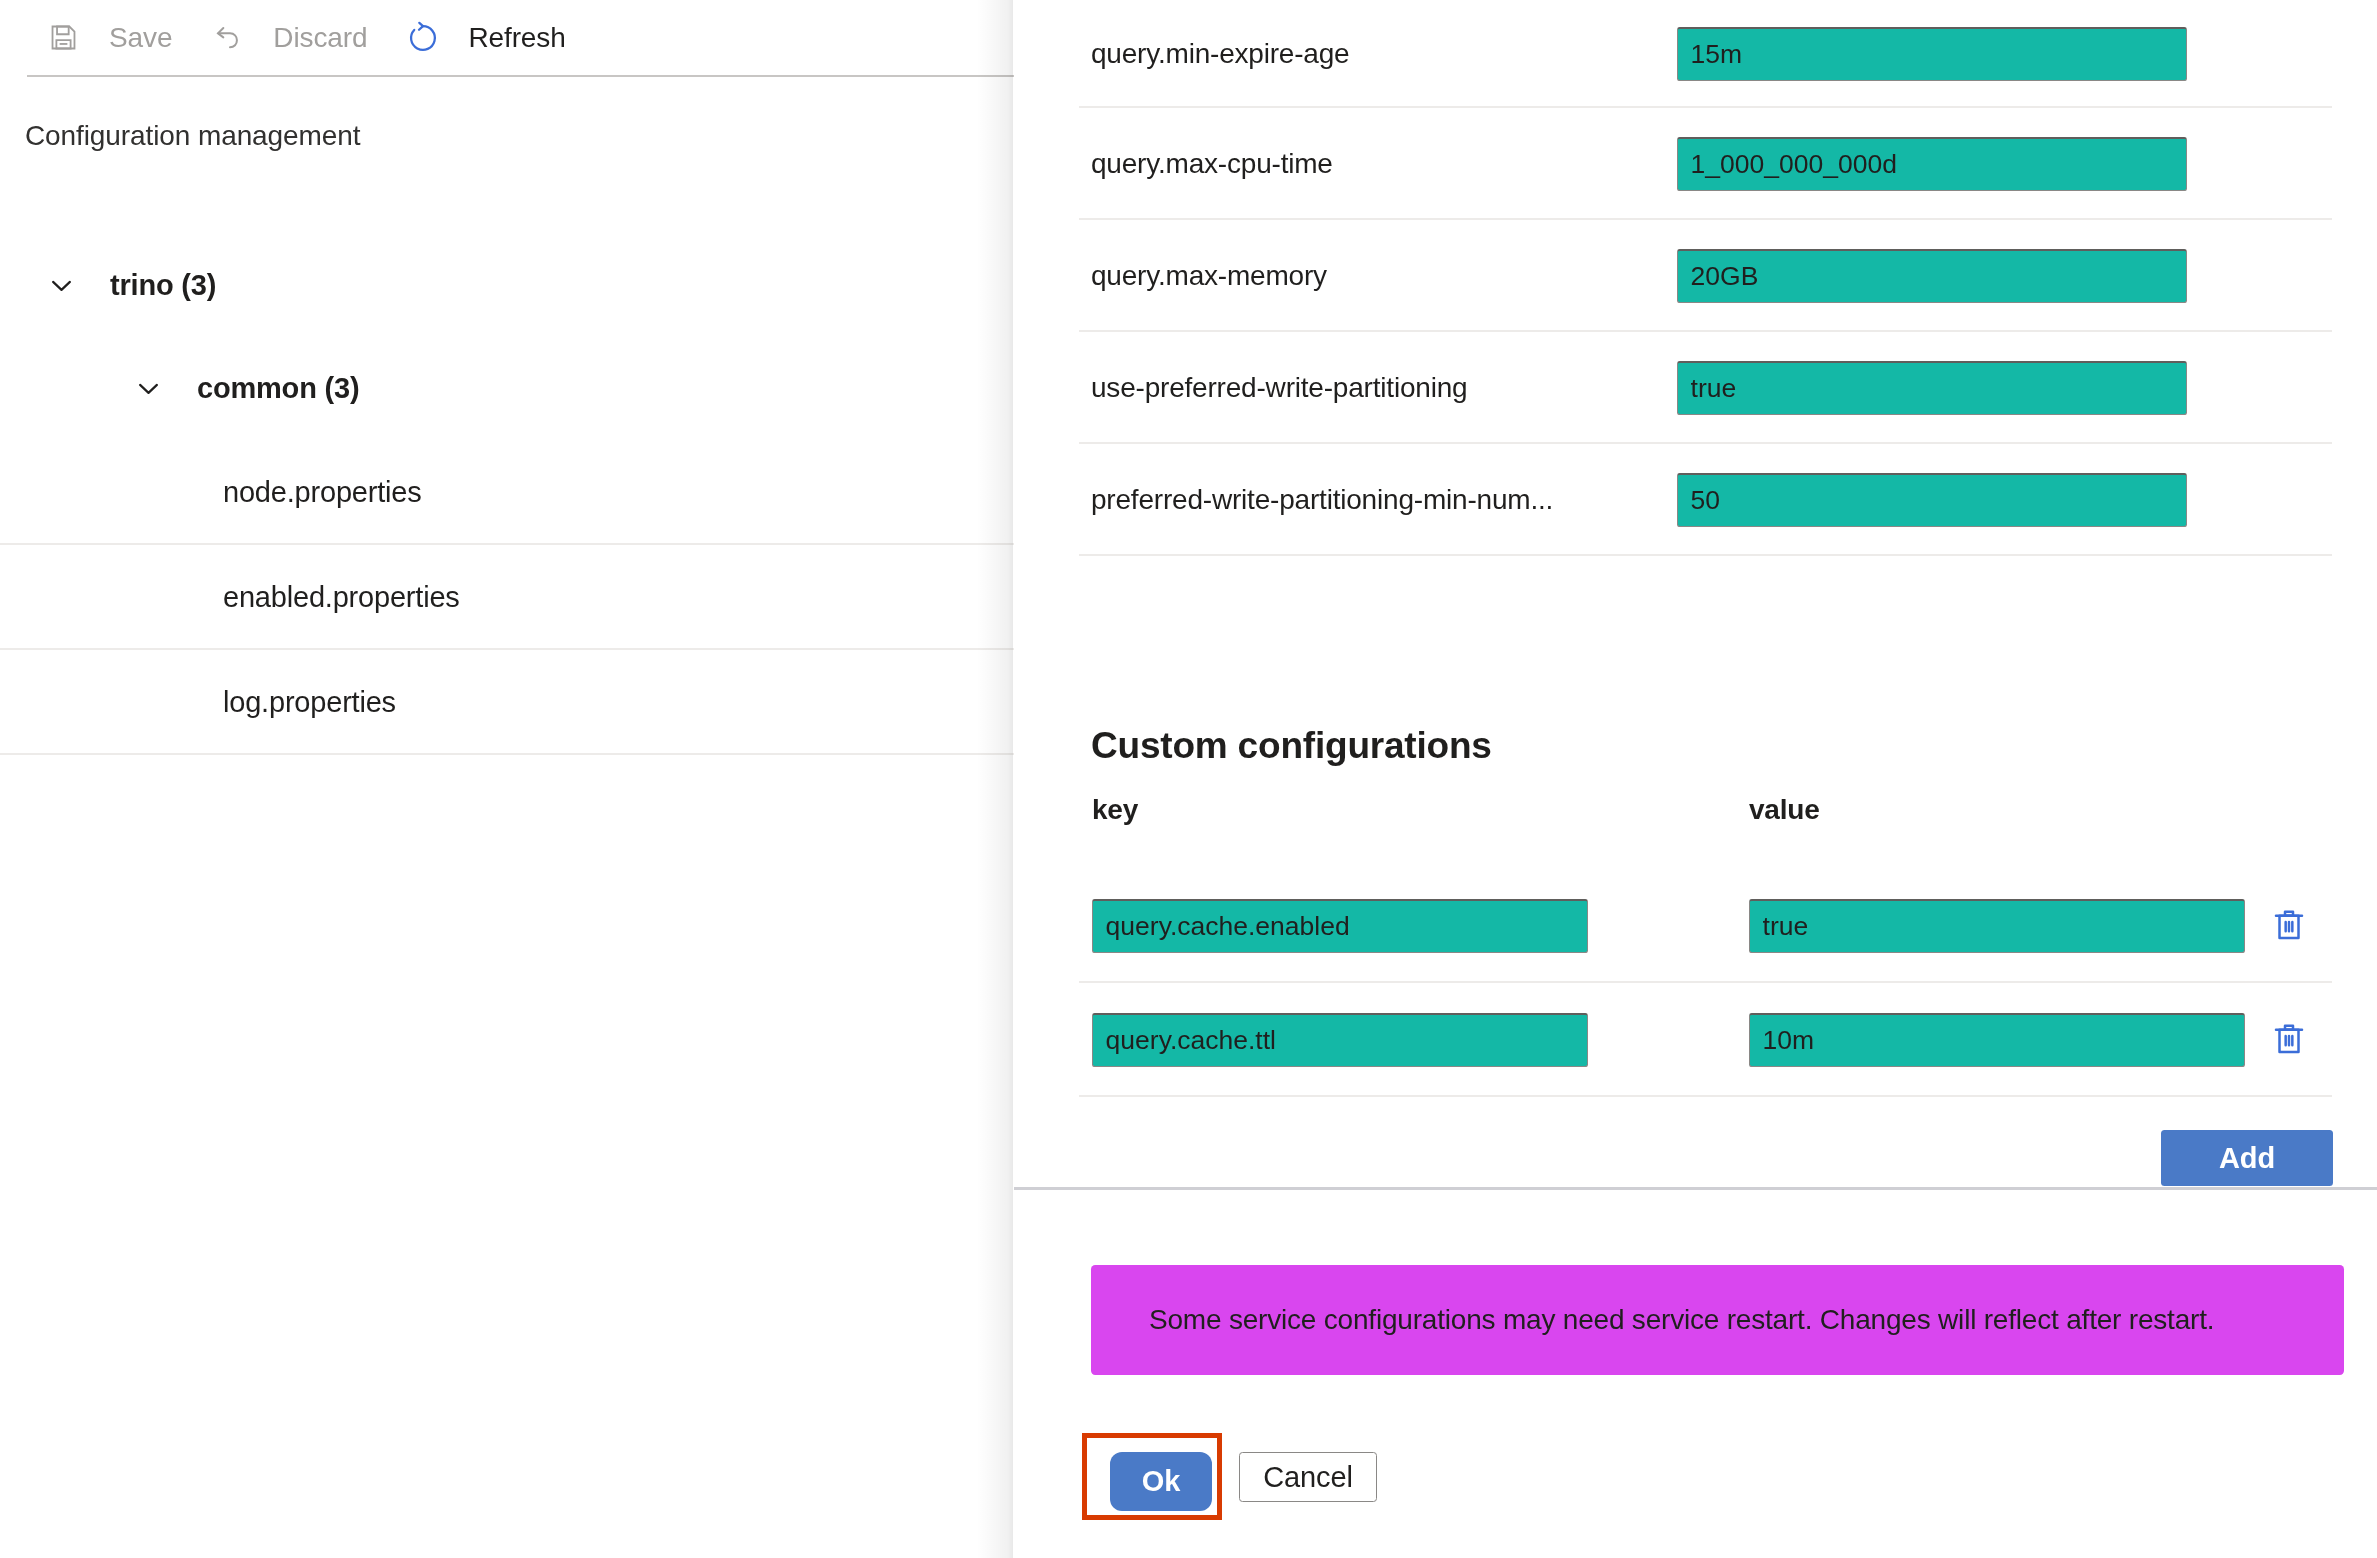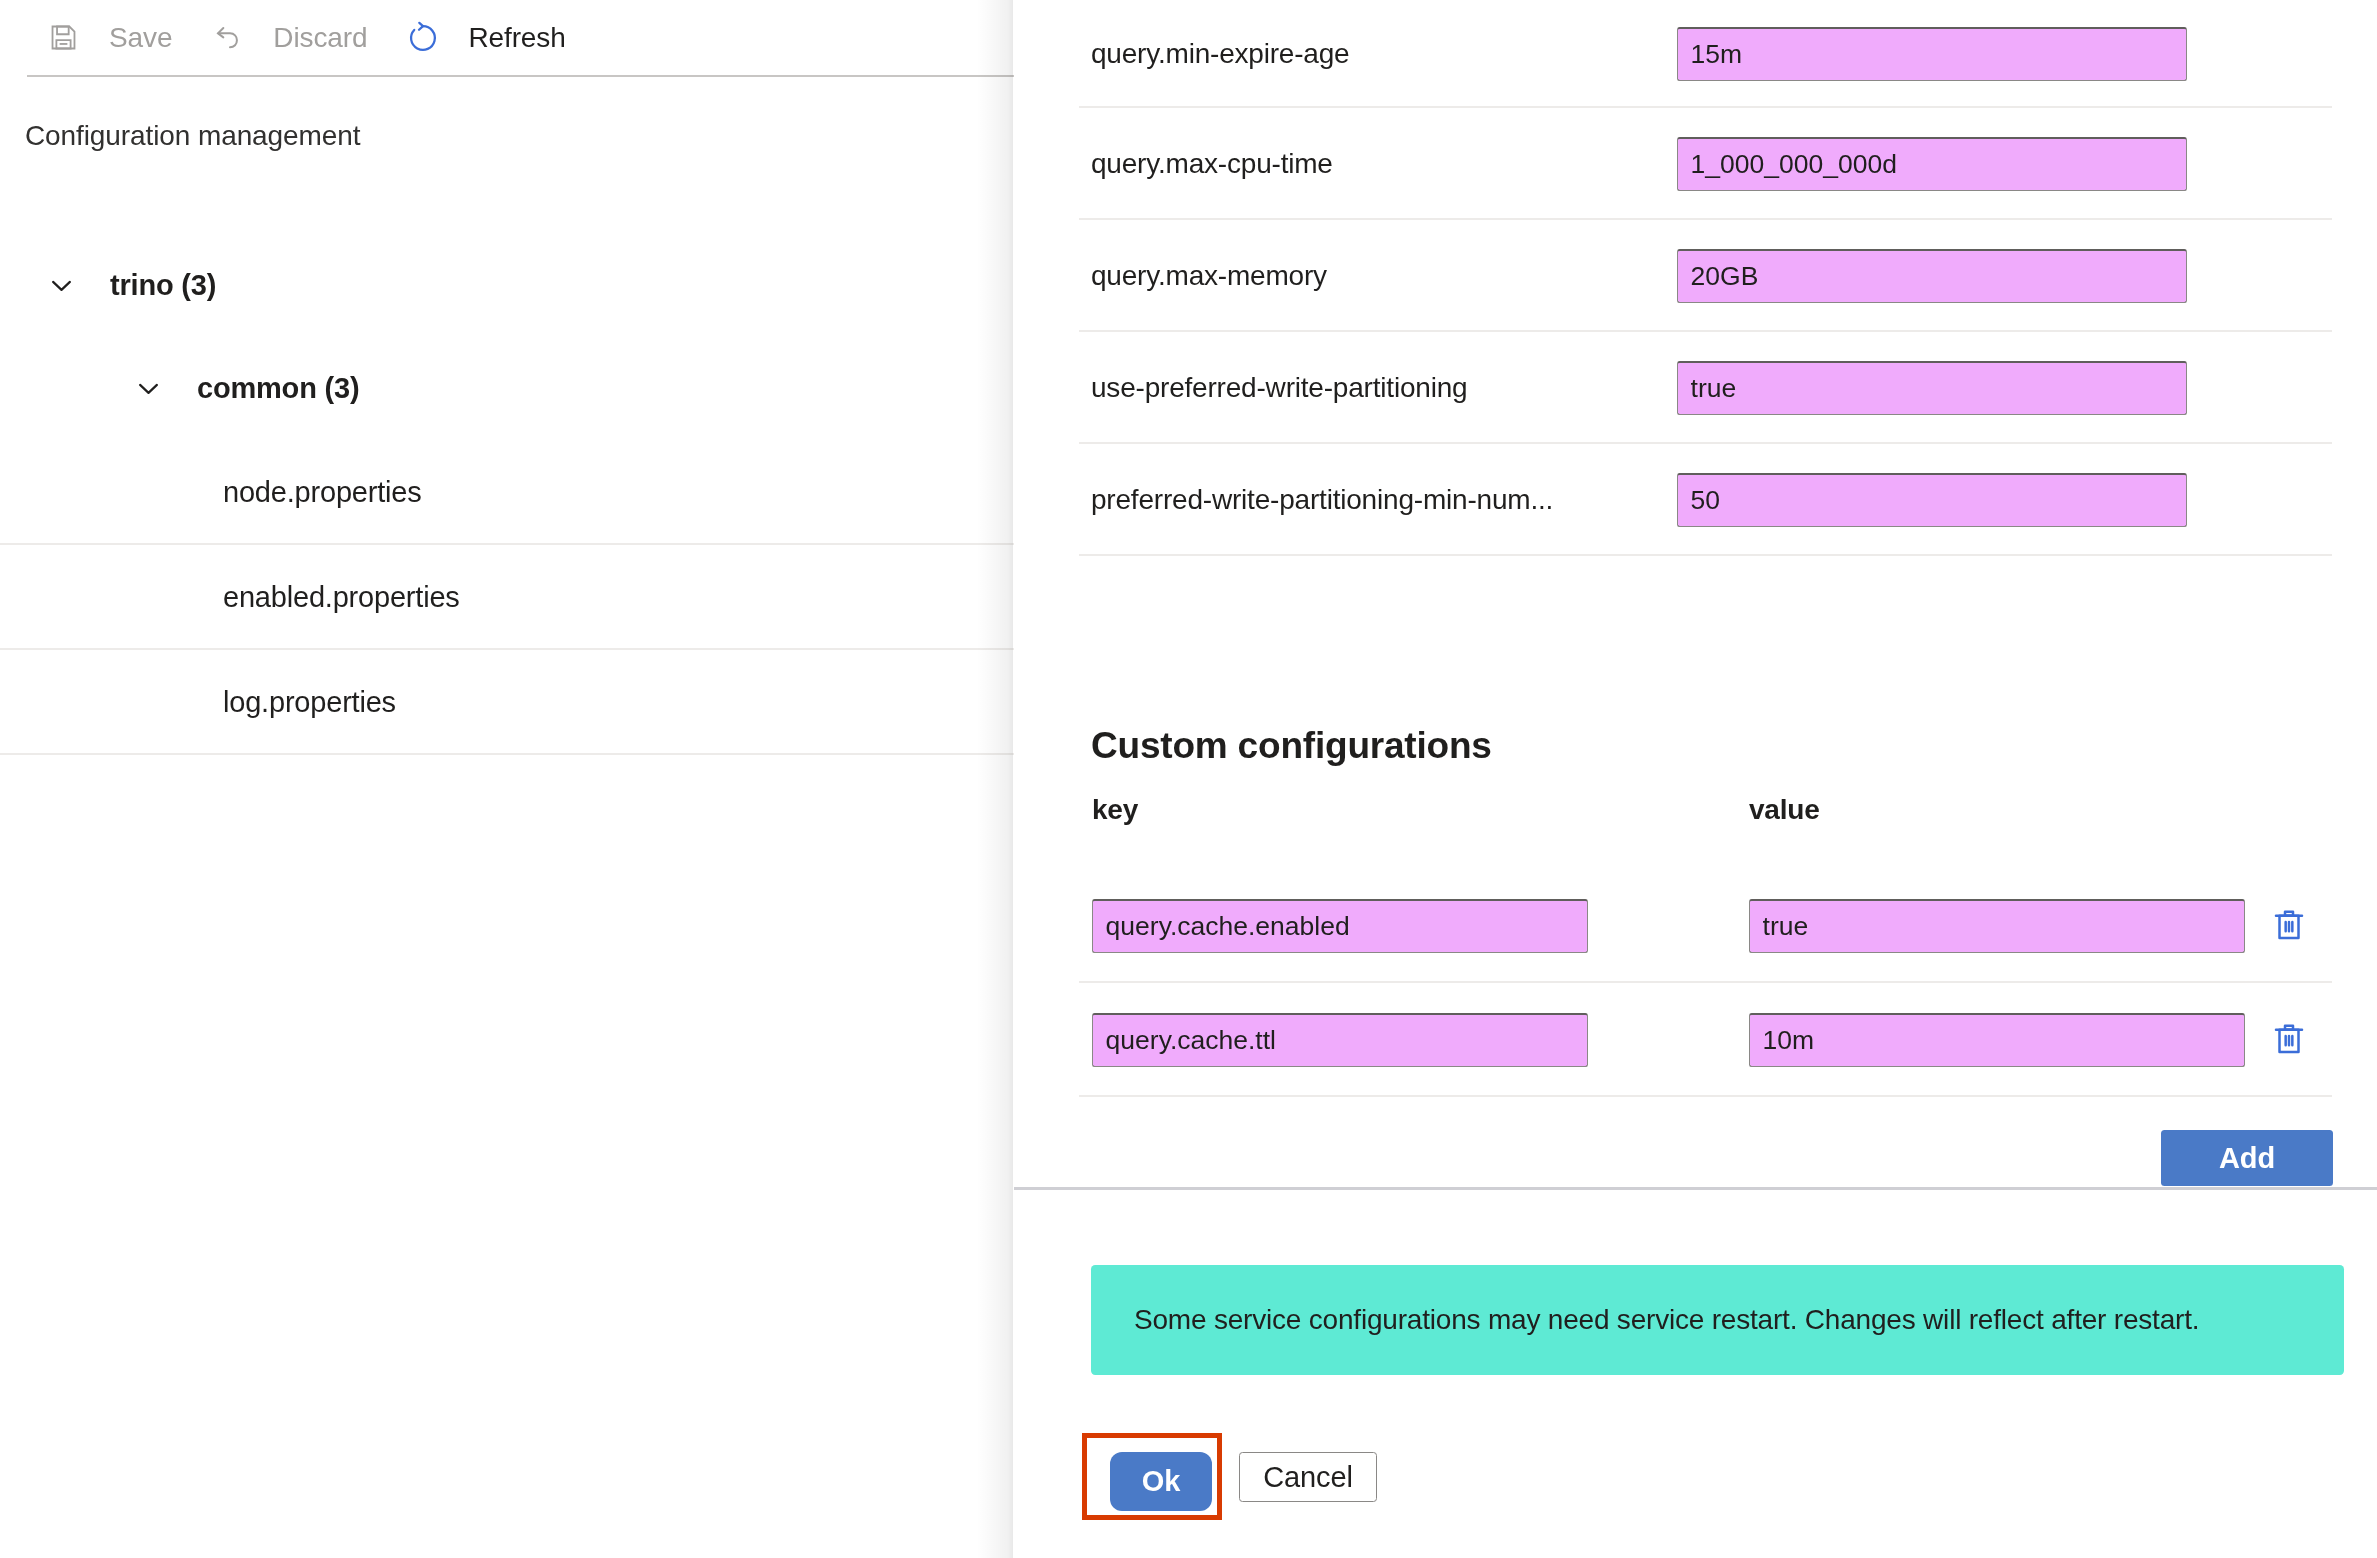--- a/index.html
+++ b/index.html
@@ -94,21 +94,21 @@
     font-size: 28px; color: #201f1e; letter-spacing: -0.2px;
     width: 586px; flex: 0 0 auto; white-space: nowrap;
   }
   .cfg-sep {
     position: absolute; left: 65px; width: 1253px; bottom: 0;
     height: 2.1px; background: #edebe9;
   }
   .ti {
     height: 54px; width: 510px;
     border: 1.4px solid #8a8886; border-top: 2.8px solid #605e5c;
-    border-radius: 2.8px; background: #f0abfc;
+    border-radius: 2.8px; background: #14b8a6;
     font-family: "Liberation Sans", sans-serif;
     font-size: 26.5px; color: #201f1e;
     padding: 0 12.6px; outline: none;
   }
 
   
   .custom-title {
     position: absolute; left: 77px; top: 725px;
     font-size: 37px; font-weight: 600; color: #201f1e;
     letter-spacing: -0.2px;
@@ -149,22 +149,22 @@
   }
 
   .panel-divider {
     position: absolute; left: 0; top: 1187px;
     width: 1364px; height: 2.8px; background: #cfcfd4;
   }
 
   .info-bar {
     position: absolute; left: 77px; top: 1265px;
     width: 1253px; height: 110px;
-    background: #5eead4; border-radius: 4.2px;
-    display: flex; align-items: center; padding-left: 43px;
+    background: #d946ef; border-radius: 4.2px;
+    display: flex; align-items: center; padding-left: 58px;
   }
   .info-bar .msg {
     font-size: 28px; color: #201f1e; letter-spacing: -0.2px;
   }
 
   .footer { position: absolute; left: 0; top: 1420px; width: 1364px; height: 138px; }
   .ok-focus {
     position: absolute; left: 68px; top: 12.6px;
     width: 140px; height: 87px;
     border: 5.6px solid #d83b01; background: transparent;

